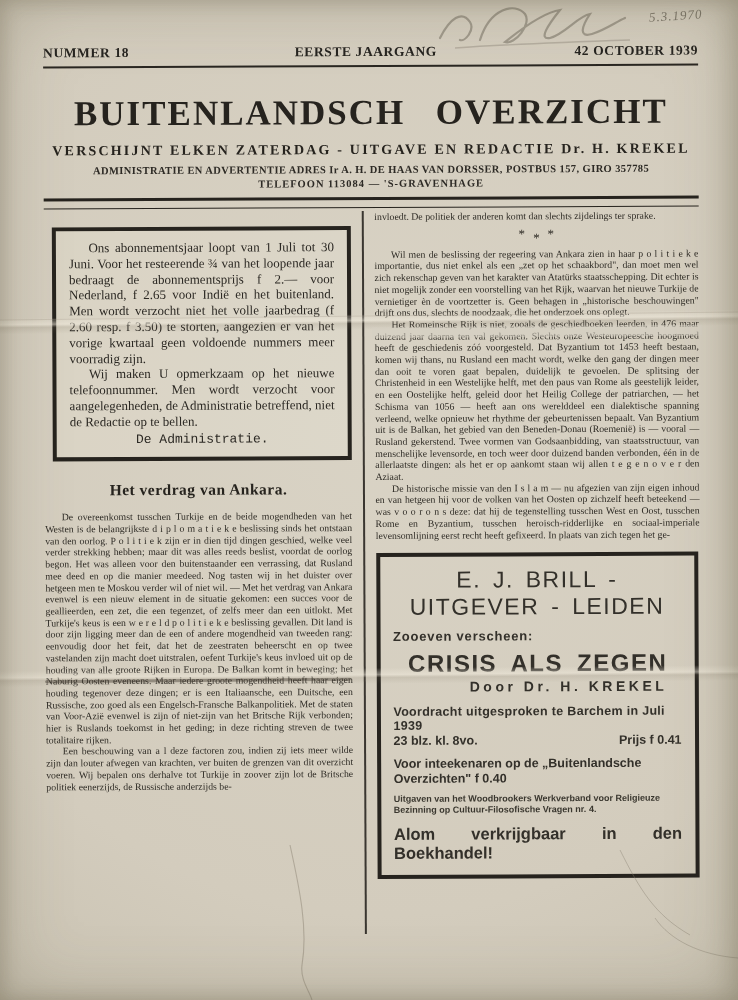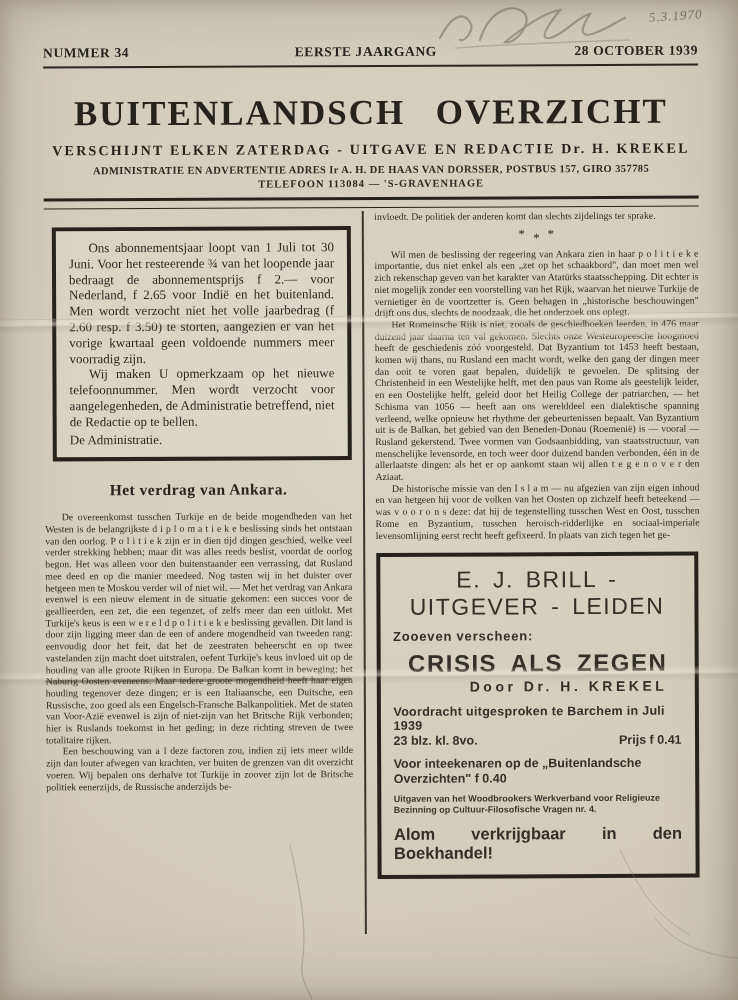--- a/index.html
+++ b/index.html
@@ -50,21 +50,21 @@
   .col-right{width:324px;}
   p{margin:0;text-align:justify;}
   .article p{font-size:9.8px;line-height:11.7px;color:#2e2b25;}
   .article p.indent{text-indent:1.7em;}
   
   .notice-box{
     border:4px solid #26231e;margin:15px 0 12px 8px;
     padding:9px 13px 10px;background:rgba(255,252,242,.12);
   }
   .notice-box p{font-size:13px;line-height:15.8px;text-indent:1.5em;color:#2b2823;}
-  .notice-box p.sig{text-align:left;text-indent:0;margin-top:2px;}
+  .notice-box p.sig{text-align:center;text-indent:0;margin-top:2px;font-family:Liberation Mono, monospace;}
   h2.headline{margin:20px 0 12px;text-align:center;
     font-size:15.5px;font-weight:bold;letter-spacing:.5px;color:#26231e;}
   
   .asterisks{display:flex;justify-content:center;gap:8px;
     font-size:13px;line-height:10px;margin:7px 0 9px;color:#2e2b25;}
   .asterisks .mid{transform:translateY(4px);}
   
   .ad-box{
     border:4px solid #26231e;margin-top:12px;margin-right:2px;
     padding:10px 13px 12px;font-family:"Liberation Sans", sans-serif;color:#33302a;
@@ -101,23 +101,23 @@
 </style>
 </head>
 <body>
 
 <div class="page">
 
   <div class="sheet">
 
     <header>
       <div class="issue-row">
-        <span>NUMMER 34</span>
+        <span>NUMMER 18</span>
         <span class="vol">EERSTE JAARGANG</span>
-        <span>28 OCTOBER 1939</span>
+        <span>42 OCTOBER 1939</span>
       </div>
       <div class="rule-thin"></div>
       <h1 class="title">Buitenlandsch Overzicht</h1>
       <div class="subtitle">VERSCHIJNT ELKEN ZATERDAG - UITGAVE EN REDACTIE Dr. H. KREKEL</div>
       <div class="admin">ADMINISTRATIE EN ADVERTENTIE ADRES Ir A. H. DE HAAS VAN DORSSER, POSTBUS 157, GIRO 357785</div>
       <div class="phone">TELEFOON 113084  —  'S-GRAVENHAGE</div>
       <div class="rule-double"></div>
     </header>
 
     <div class="columns article">

